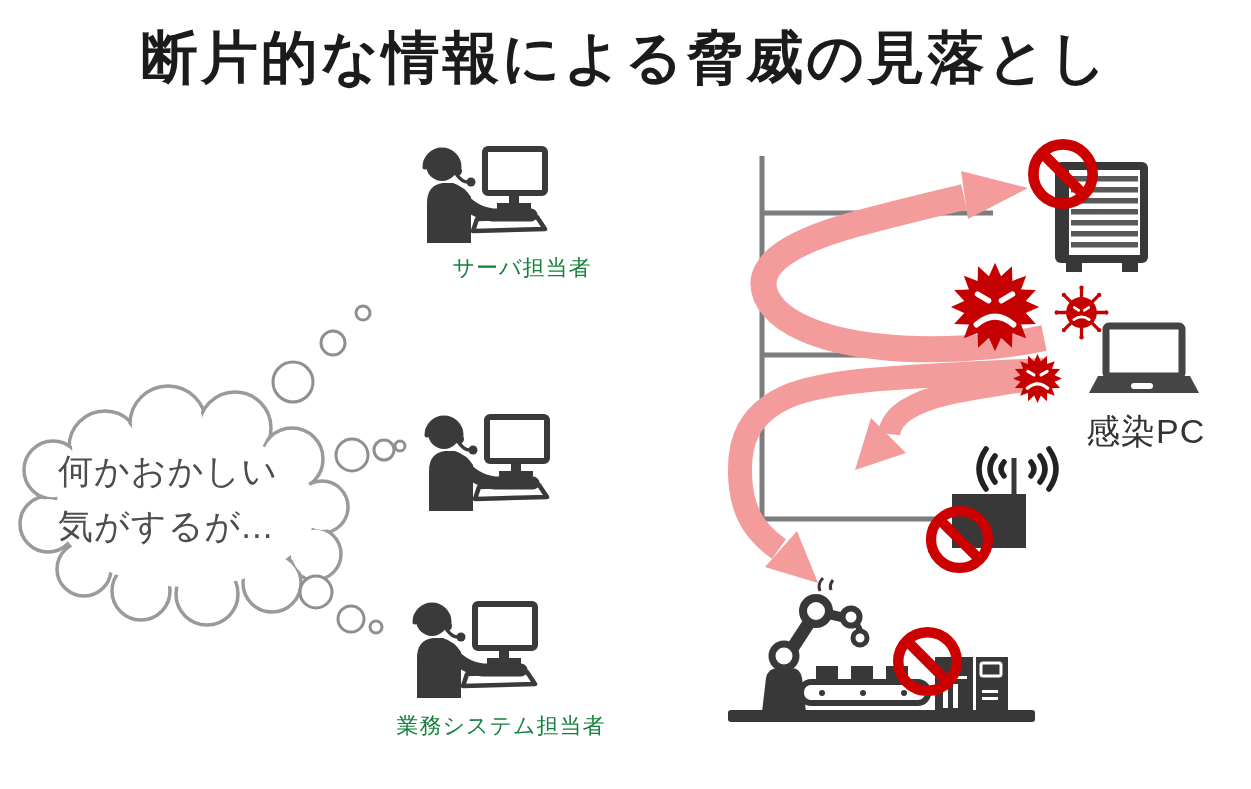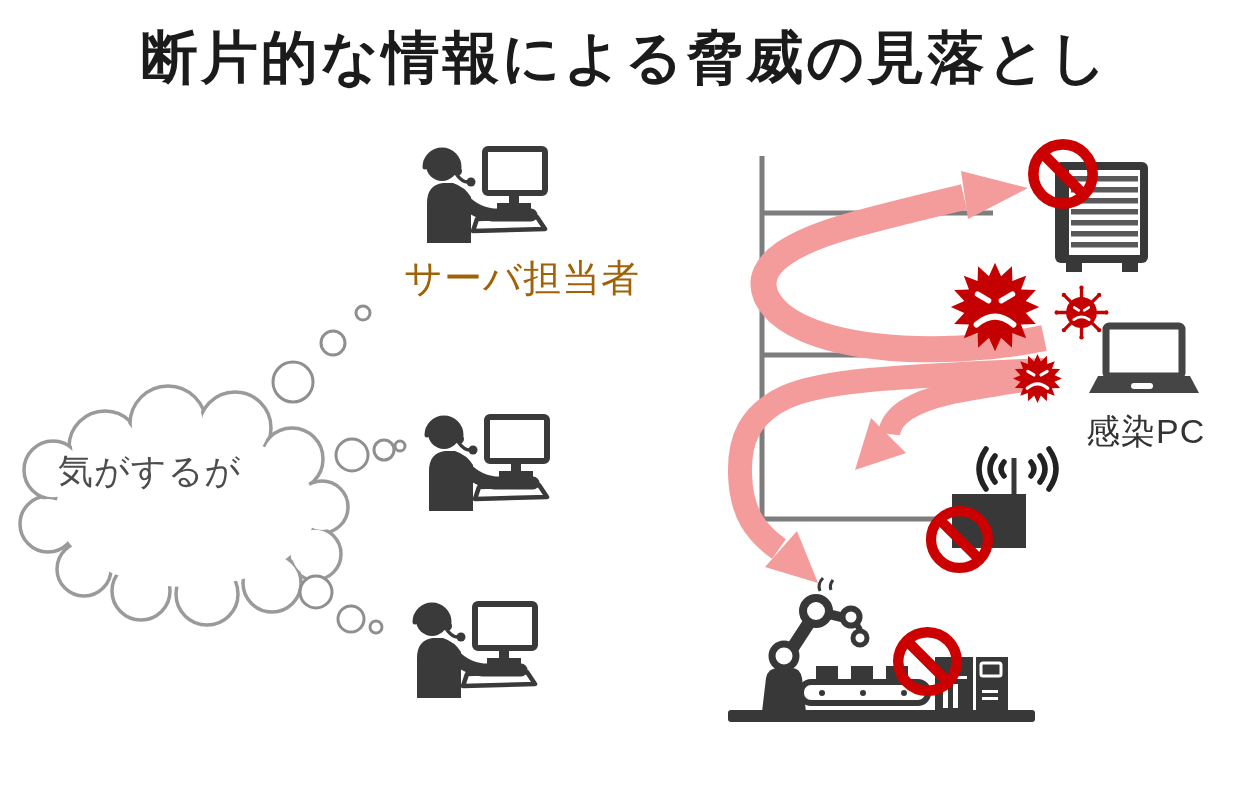--- a/index.html
+++ b/index.html
@@ -9,21 +9,21 @@
   }
   .stage svg.gfx{position:absolute;left:0;top:0;}
   .title{
     position:absolute;left:0;top:20px;width:1251px;text-align:center;
     font-size:57px;font-weight:700;color:#1b1b1b;letter-spacing:3px;
   }
   .cloud-text{
     position:absolute;left:58px;top:444px;width:240px;
     font-size:35px;color:#4d4d4d;line-height:1.56;letter-spacing:1px;
   }
-  .role-label{position:absolute;font-size:38px;color:#a16207;text-align:center;letter-spacing:1px;}
+  .role-label{position:absolute;font-size:22px;color:#15803d;text-align:center;letter-spacing:1px;}
   .role-label.l1{left:352px;top:253px;width:340px;}
   .role-label.l2{left:344px;top:514px;width:340px;}
   .role-label.l3{left:331px;top:711px;width:340px;}
   .pc-label{position:absolute;left:1086px;top:409px;width:160px;font-size:34px;color:#333;text-align:left;letter-spacing:1px;}
 </style>
 </head>
 <body>
 
 <div class="stage">
 
@@ -234,19 +234,21 @@
   </g>
 
   <use href="#op" x="413" y="143" width="140" height="100"></use>
   <use href="#op" x="415" y="411" width="140" height="100"></use>
   <use href="#op" x="403" y="598" width="140" height="100"></use>
 </svg>
 
 <div class="title">断片的な情報による脅威の見落とし</div>
 
 <div class="cloud-text">
-  <div>気がするが</div>
+  <div>何かおかしい</div>
+  <div>気がするが...</div>
 </div>
 
 <div class="role-label l1">サーバ担当者</div>
+<div class="role-label l3">業務システム担当者</div>
 <div class="pc-label">感染PC</div>
 
 </div>
 
 </body></html>

